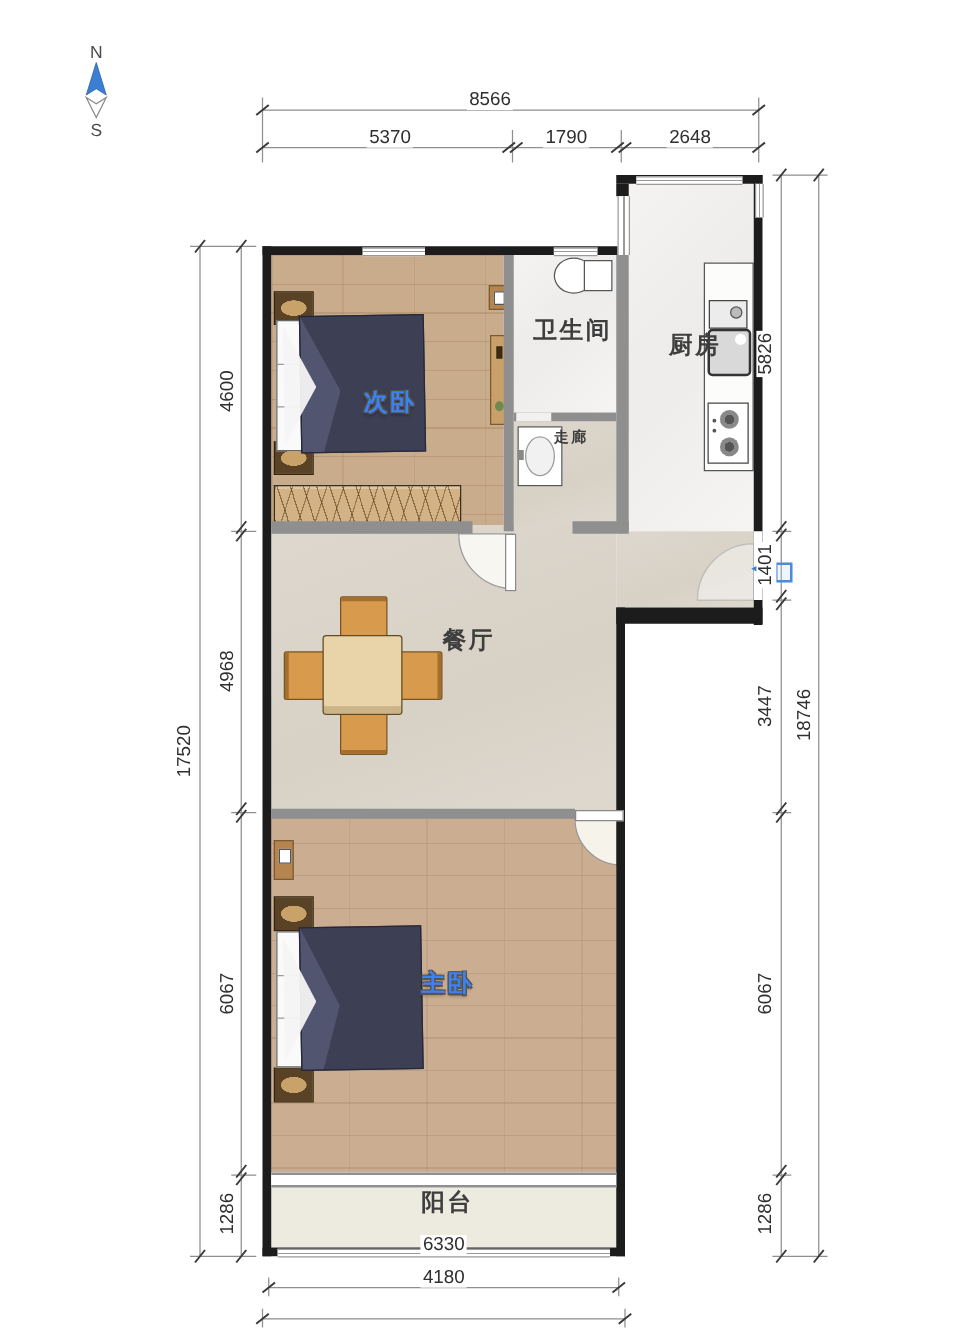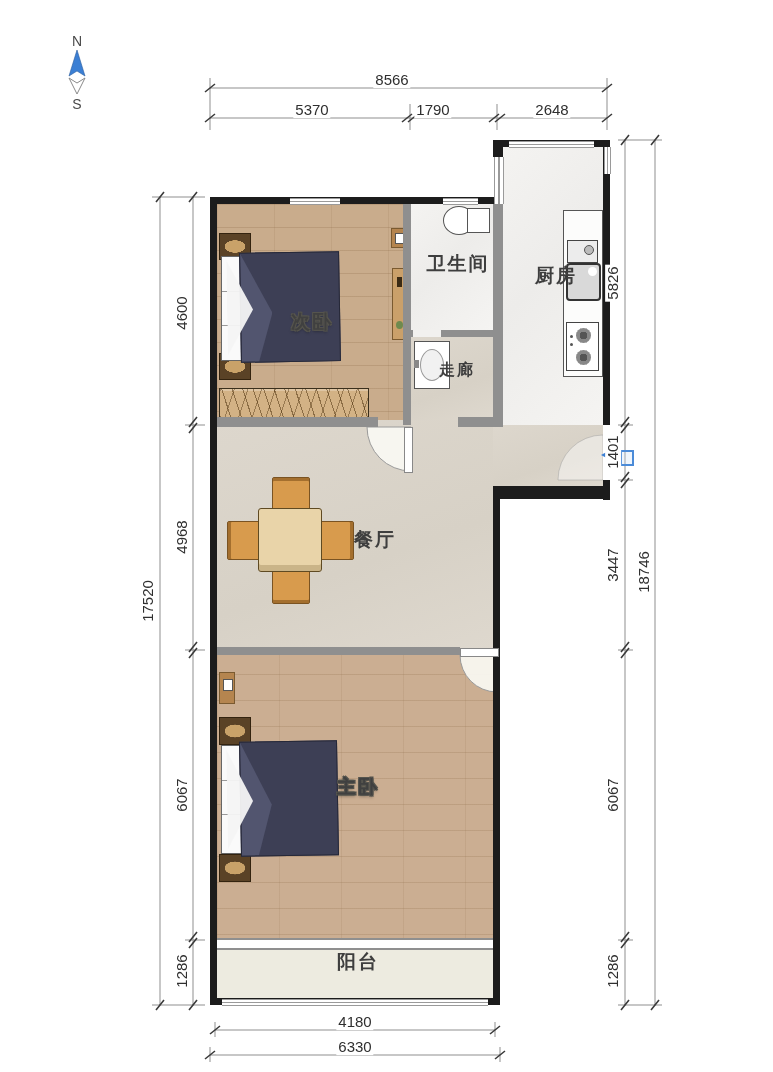--- a/index.html
+++ b/index.html
@@ -50,21 +50,21 @@
          box-shadow:inset 0 3px 0 rgba(122,74,22,.55);}
   .arcsvg{position:absolute;left:0;top:0;z-index:30;pointer-events:none;}
   .dimsvg{position:absolute;left:0;top:0;z-index:60;pointer-events:none;}
   
   .dim{position:absolute;z-index:70;font-size:15px;color:#2f2f2f;background:#fff;
        padding:0 2px;line-height:1.05;transform:translate(-50%,-50%);white-space:nowrap;}
   .dim.v{transform:translate(-50%,-50%) rotate(-90deg);}
   
   .rlabel{position:absolute;z-index:80;font-weight:bold;font-size:19px;letter-spacing:2px;
           color:#3e3e3e;transform:translate(-50%,-50%);white-space:nowrap;}
-  .rlabel.light{color:#404040;
+  .rlabel.light{color:#3b82f6;
       text-shadow:-1px -1px 0 #55544d,1px -1px 0 #55544d,-1px 1px 0 #55544d,1px 1px 0 #55544d,0 2px 3px rgba(0,0,0,.35);}
   .compass-letter{position:absolute;z-index:80;font-size:14px;color:#4a4a4a;
           transform:translateX(-50%);}
   .arrow-left{position:absolute;z-index:65;width:0;height:0;
           border-top:8px solid transparent;border-bottom:8px solid transparent;
           border-right:15px solid #3b7fd4;}
   .bluebox{position:absolute;z-index:65;border:2px solid #4b8bd8;background:rgba(190,215,245,.25);}
 </style>
 </head>
 <body>
@@ -196,37 +196,37 @@
       <path d="M156 202 L164 192 M156 1010 L164 1000"></path>
       <path d="M189 202 L197 192 M189 1010 L197 1000 M189 427 L197 417 M189 433 L197 423 M189 652 L197 642 M189 658 L197 648 M189 942 L197 932 M189 948 L197 938"></path>
       <path d="M621 145 L629 135 M621 1010 L629 1000 M621 427 L629 417 M621 433 L629 423 M621 482 L629 472 M621 488 L629 478 M621 652 L629 642 M621 658 L629 648 M621 942 L629 932 M621 948 L629 938"></path>
       <path d="M651 145 L659 135 M651 1010 L659 1000"></path>
       <path d="M210 1034 L220 1026 M490 1034 L500 1026 M205 1059 L215 1051 M495 1059 L505 1051"></path>
     </g>
   </svg>
 
   <span class="dim" style="left:392px;top:80px">8566</span>
   <span class="dim" style="left:312px;top:110px">5370</span>
-  <span class="dim" style="left:433px;top:110px">1790</span>
+  <span class="dim" style="left:453px;top:110px">1790</span>
   <span class="dim" style="left:552px;top:110px">2648</span>
   <span class="dim v" style="left:148px;top:601px">17520</span>
   <span class="dim v" style="left:182px;top:313px">4600</span>
   <span class="dim v" style="left:182px;top:537px">4968</span>
   <span class="dim v" style="left:182px;top:795px">6067</span>
   <span class="dim v" style="left:182px;top:971px">1286</span>
   <span class="dim v" style="left:613px;top:283px">5826</span>
   <span class="dim v" style="left:613px;top:452px">1401</span>
   <span class="dim v" style="left:613px;top:565px">3447</span>
   <span class="dim v" style="left:613px;top:795px">6067</span>
   <span class="dim v" style="left:613px;top:971px">1286</span>
   <span class="dim v" style="left:644px;top:572px">18746</span>
   <span class="dim" style="left:355px;top:1022px">4180</span>
-  <span class="dim" style="left:355px;top:1047px">6330</span>
+  <span class="dim" style="left:355px;top:996px">6330</span>
 
   <span class="rlabel light" style="left:312px;top:322px">次卧</span>
   <span class="rlabel" style="left:458px;top:264px">卫生间</span>
   <span class="rlabel" style="left:556px;top:276px">厨房</span>
-  <span class="rlabel" style="left:457px;top:370px;font-size:16px">走廊</span>
-  <span class="rlabel" style="left:375px;top:540px">餐厅</span>
+  <span class="rlabel" style="left:457px;top:350px;font-size:12px">走廊</span>
+  <span class="rlabel" style="left:375px;top:512px">餐厅</span>
   <span class="rlabel light" style="left:358px;top:787px">主卧</span>
   <span class="rlabel" style="left:358px;top:962px">阳台</span>
 
 </div>
 
 </body></html>

